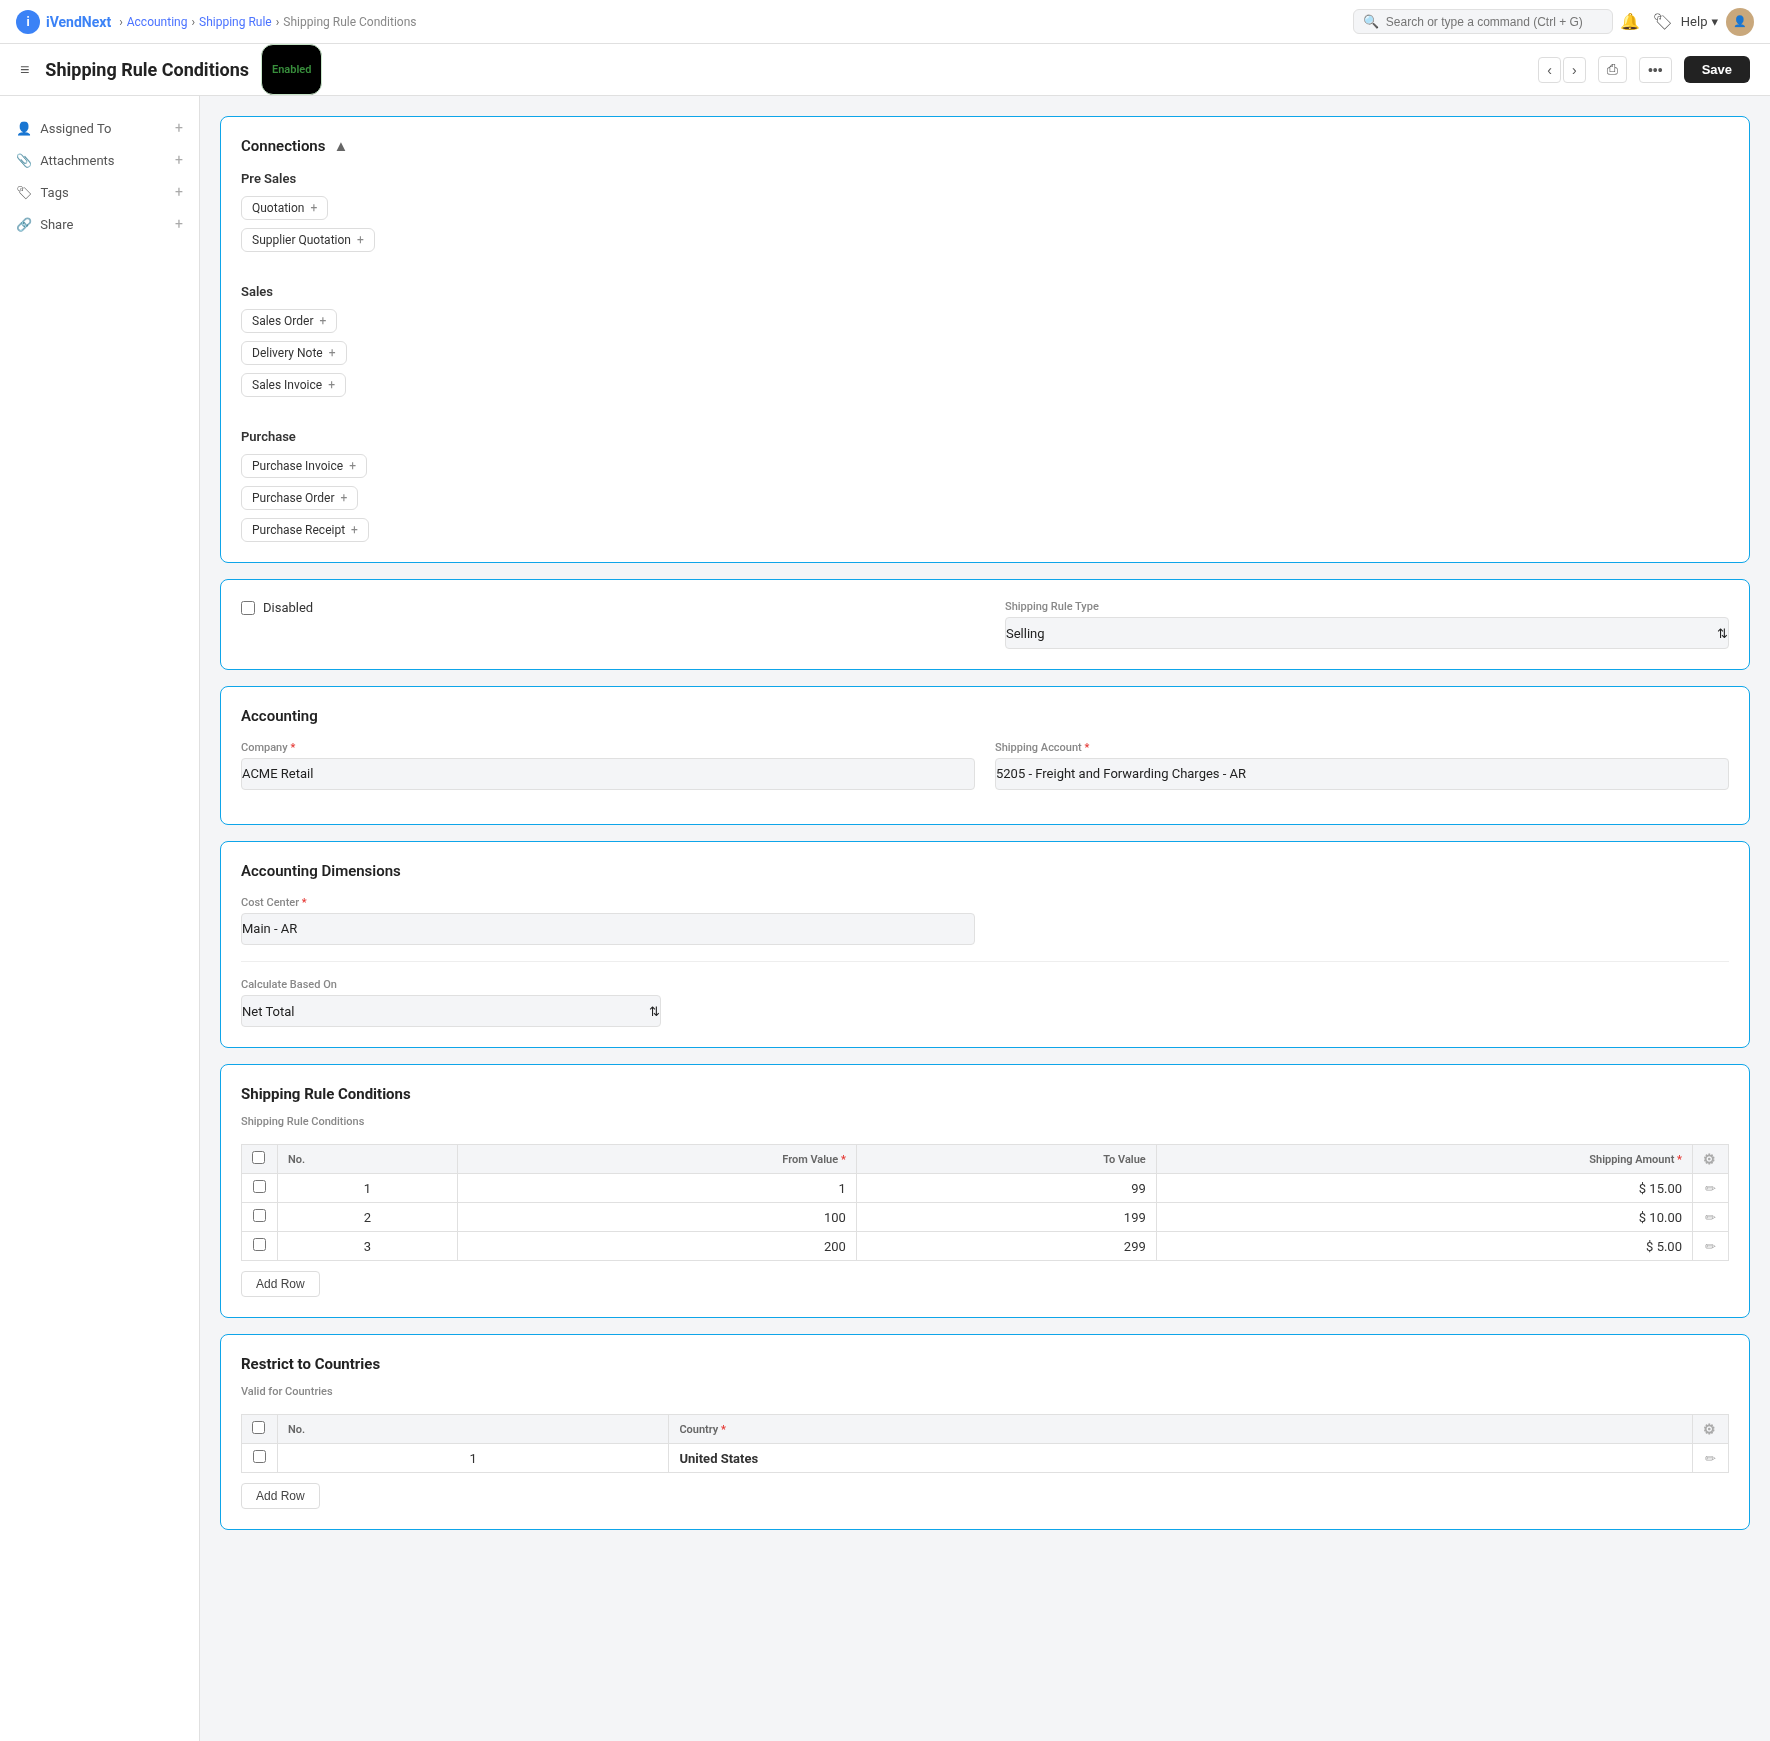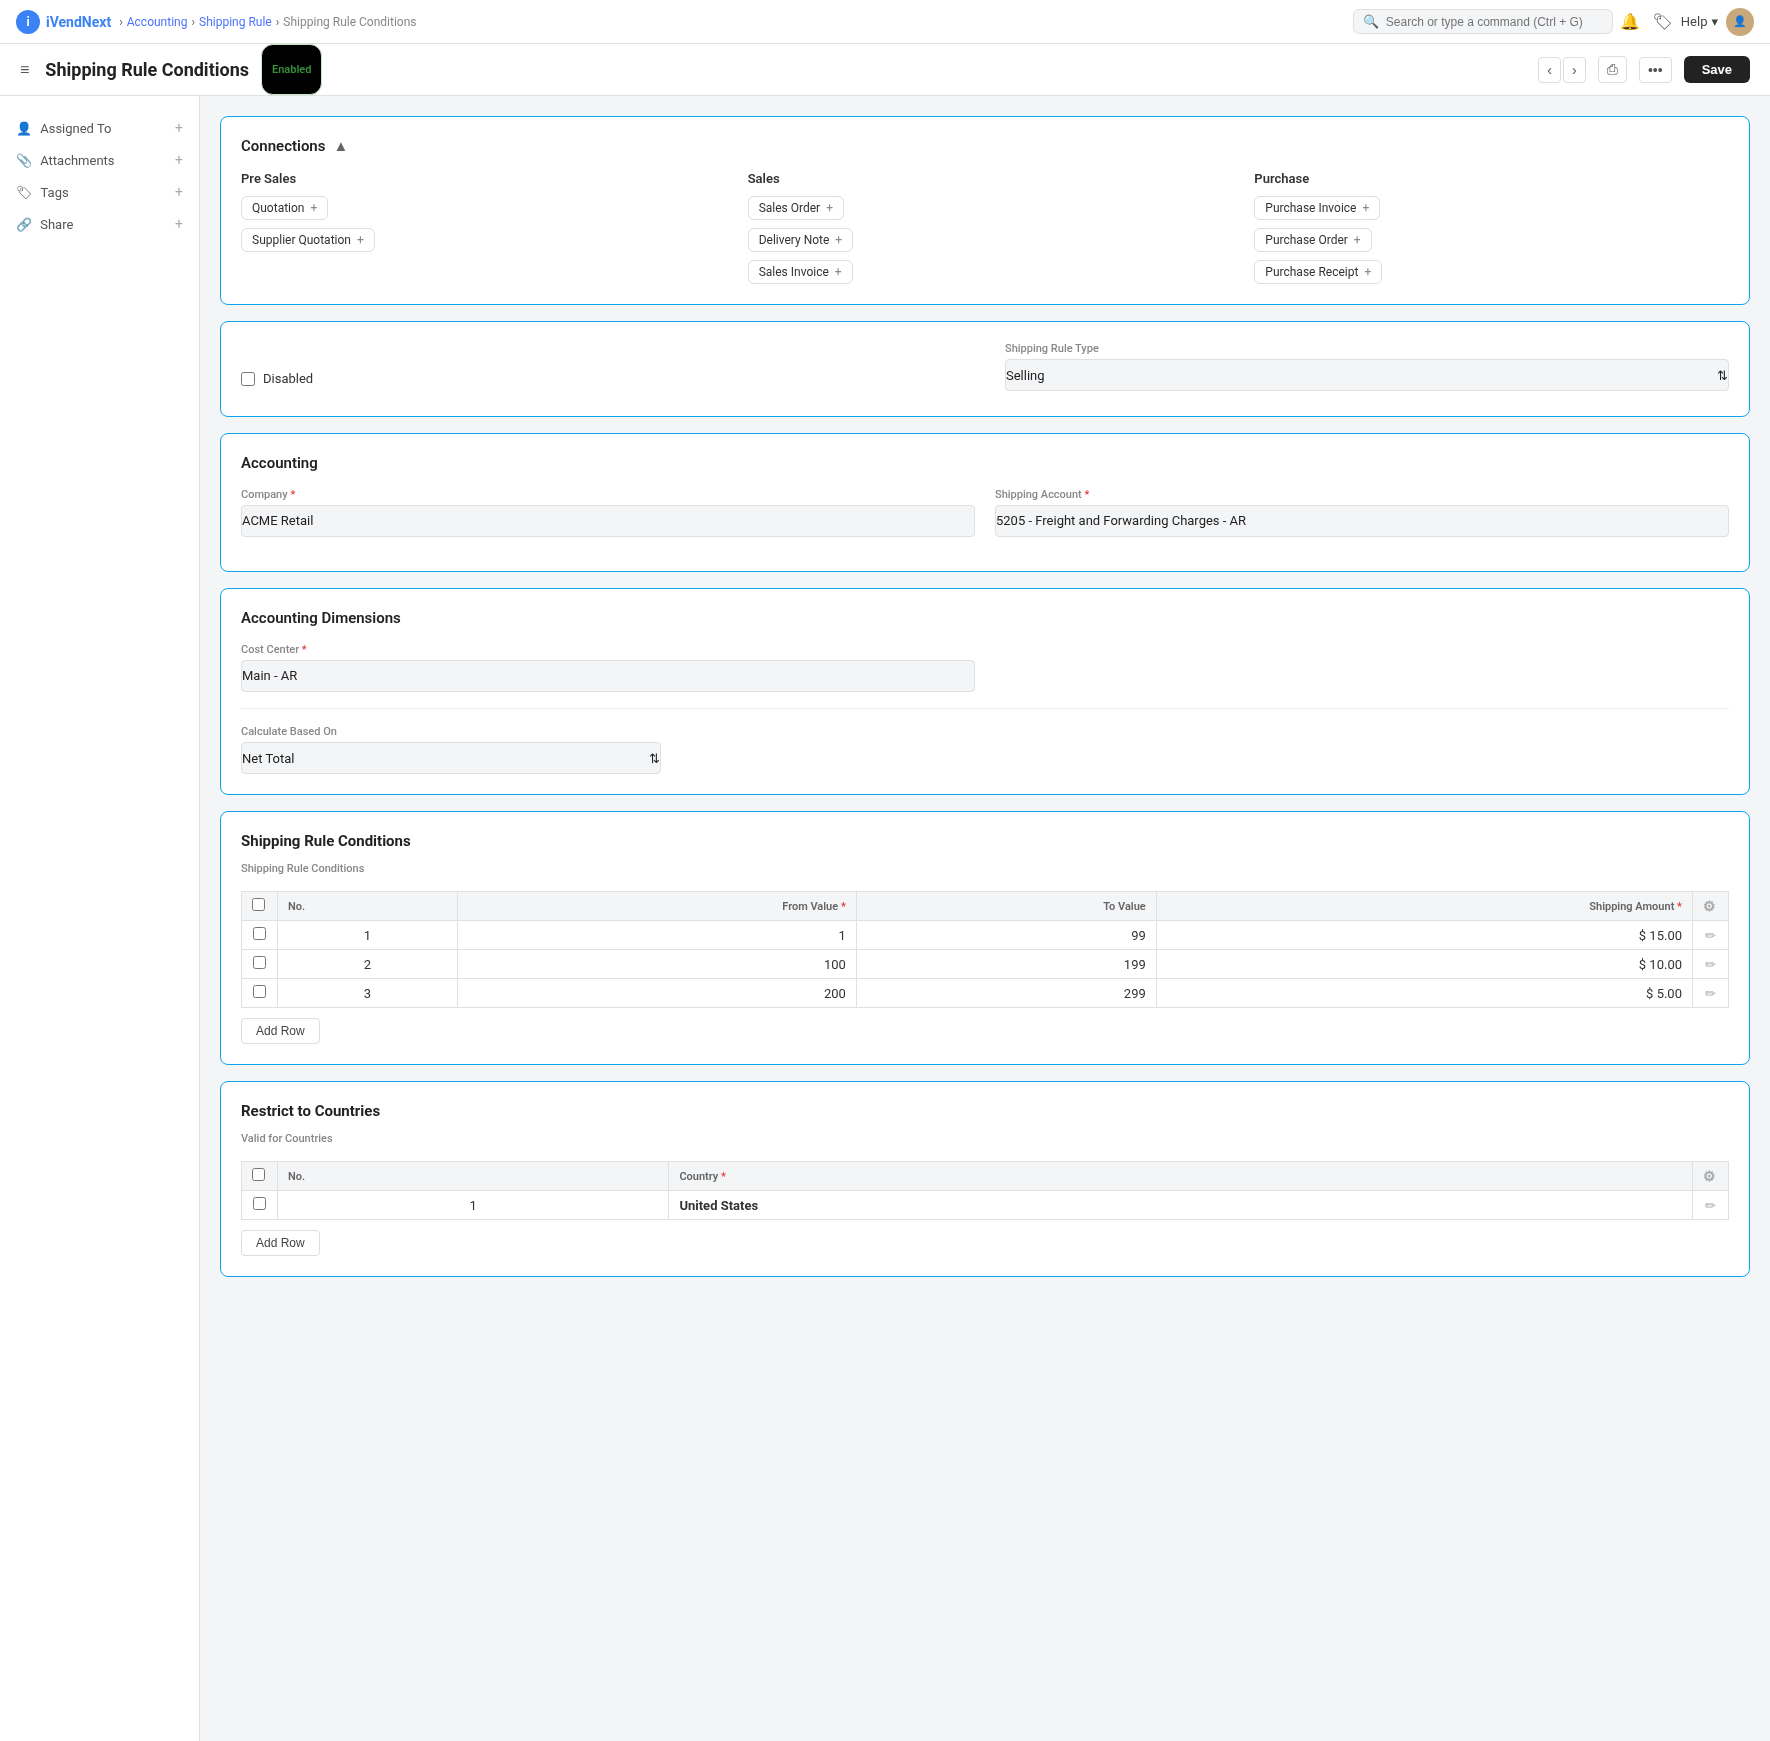--- a/index.html
+++ b/index.html
@@ -76,21 +76,21 @@
     }
 
     
     .section-header {
       display: flex; align-items: center; gap: 8px; margin-bottom: 16px;
       font-size: 15px; font-weight: 600; color: #222;
     }
     .section-header .chevron { cursor: pointer; color: #666; }
 
     
-    .connections-grid { display: grid; grid-template-columns: 1fr 1fr 1fr; gap: 32px; }
+    .connections-grid { display: grid; grid-template-columns: 1fr; gap: 32px; }
     .connections-col .col-title { font-weight: 600; font-size: 13px; color: #333; margin-bottom: 10px; }
     .connections-col .tags { display: flex; flex-direction: column; gap: 8px; }
     .tag-row { display: flex; align-items: center; gap: 8px; }
     .tag-chip {
       display: inline-flex; align-items: center; gap: 6px;
       border: 1px solid #ddd; border-radius: 6px; padding: 4px 10px;
       font-size: 12px; color: #333; background: #fff; cursor: pointer;
     }
     .tag-chip .plus-sm { color: #888; font-size: 12px; }
 
@@ -101,21 +101,21 @@
     .form-group label .req { color: #e53935; }
     .form-group .field-value {
       background: #f4f5f7; border: 1px solid #e0e0e0; border-radius: 4px;
       padding: 7px 0; font-size: 13px; color: #222; min-height: 32px;
     }
     .form-group .field-value.with-arrow {
       display: flex; justify-content: space-between; align-items: center;
     }
 
     
-    .checkbox-row { display: flex; align-items: center; gap: 8px; margin-bottom: 10px; margin-top: 29px; }
+    .checkbox-row { display: flex; align-items: center; gap: 8px; margin-bottom: 10px; }
     .checkbox-row input[type=checkbox] { width: 14px; height: 14px; }
     .checkbox-row label { font-size: 13px; color: #333; }
 
     
     .conditions-table { width: 100%; border-collapse: collapse; margin-top: 16px; }
     .conditions-table th {
       background: #f4f5f7; border: 1px solid #e0e0e0; padding: 6px 10px;
       font-size: 11px; color: #666; font-weight: 600; text-align: left;
     }
     .conditions-table th.right { text-align: right; }

